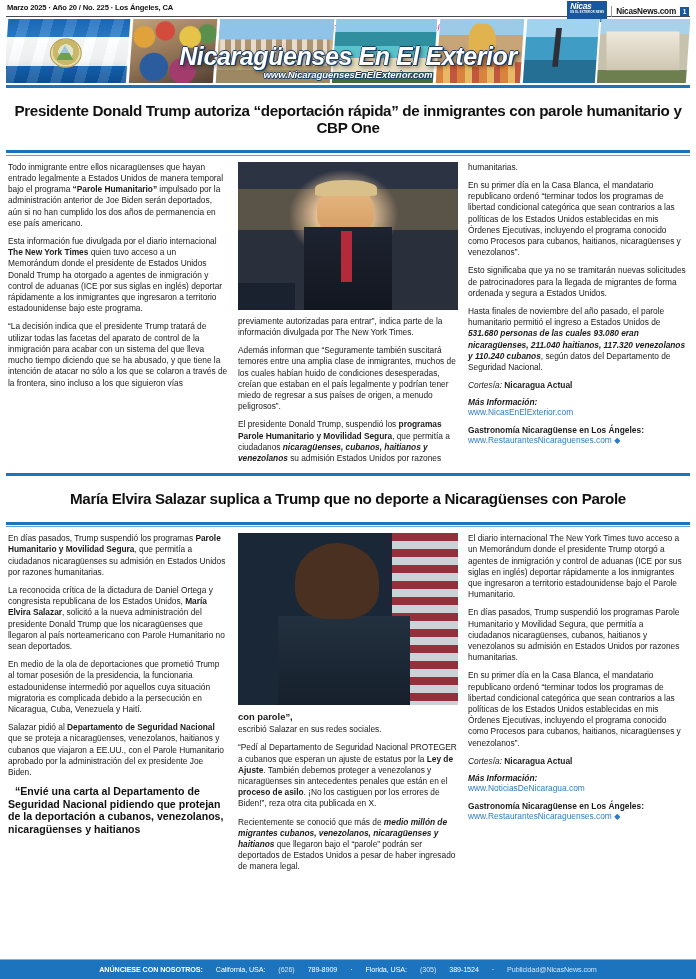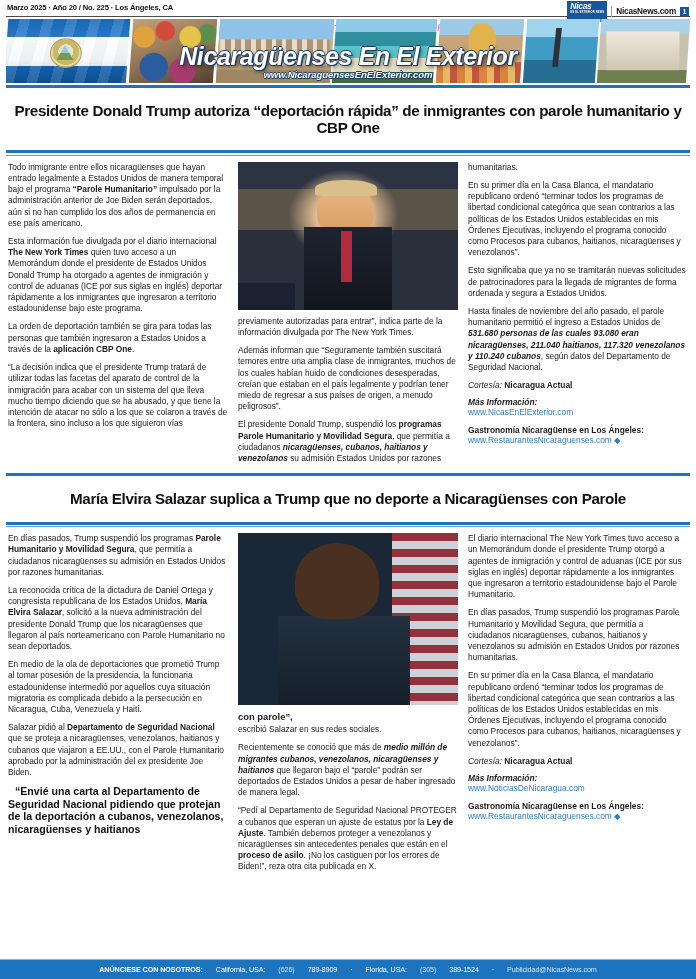--- a/index.html
+++ b/index.html
@@ -533,21 +533,20 @@
     <h1 class="headline">Presidente Donald Trump autoriza “deportación rápida” de inmigrantes con parole humanitario y CBP One</h1>
     <div class="rule-thick"></div>
     <div class="rule-thin"></div>
   </div>
 
   <div class="cols">
 
     <div class="col">
       <p class="body"><span>Todo inmigrante entre ellos nicaragüenses que hayan entrado legalmente a Estados Unidos de manera temporal bajo el programa </span><b>“Parole Humanitario”</b><span> impulsado por la administración anterior de Joe Biden serán deportados, aún si no han cumplido los dos años de permanencia en ese país americano.</span></p>
       <p class="body"><span>Esta información fue divulgada por el diario internacional </span><b>The New York Times</b><span> quien tuvo acceso a un Memorándum donde el presidente de Estados Unidos Donald Trump ha otorgado a agentes de inmigración y control de aduanas (ICE por sus siglas en inglés) deportar rápidamente  a los inmigrantes que ingresaron a territorio estadounidense bajo este programa.</span></p>
-      <p class="body"><span>La orden de deportación también se gira para todas las personas que también ingresaron a Estados Unidos a través de la </span><b>aplicación CBP One</b><span>.</span></p>
       <p class="body">“La decisión indica que el presidente Trump tratará de utilizar todas las facetas del aparato de control de la inmigración para acabar con un sistema del que lleva mucho tiempo diciendo que se ha abusado, y que tiene la intención de atacar no sólo a los que se colaron a través de la frontera, sino incluso a los que siguieron vías</p>
     </div>
 
     <div class="col">
       <div class="photo photo-trump">
         <span class="hair"></span>
           <span class="tie"></span>
           <span class="desk"></span>
       </div>
       <p class="body">previamente autorizadas para entrar”, indica parte de la información divulgada por The New York Times.</p>
@@ -585,22 +584,22 @@
       <p class="pullquote">“Envié una carta al Departamento de Seguridad Nacional pidiendo que protejan de la deportación a cubanos, venezolanos, nicaragüenses y haitianos</p>
     </div>
 
     <div class="col">
       <div class="photo photo-salazar">
         <span class="hair-s"></span>
           <span class="flag-bg"></span>
       </div>
       <p class="quote-lead">con parole”,</p>
       <p class="body">escribió Salazar en sus redes sociales.</p>
+      <p class="body"><span>“Pedí al Departamento de Seguridad Nacional PROTEGER a cubanos que esperan un ajuste de estatus por la </span><b>Ley de Ajuste</b><span>. También debemos proteger a venezolanos y nicaragüenses sin antecedentes penales que están en el </span><b>proceso de asilo</b><span>. ¡No los castiguen por los errores de Biden!”, reza otra cita publicada en X.</span></p>
       <p class="body"><span>Recientemente se conoció que más de </span><span class="bi">medio millón de migrantes cubanos, venezolanos, nicaragüenses y haitianos</span><span> que llegaron bajo el “parole” podrán ser deportados de Estados Unidos a pesar de haber ingresado de manera legal.</span></p>
-      <p class="body"><span>“Pedí al Departamento de Seguridad Nacional PROTEGER a cubanos que esperan un ajuste de estatus por la </span><b>Ley de Ajuste</b><span>. También debemos proteger a venezolanos y nicaragüenses sin antecedentes penales que están en el </span><b>proceso de asilo</b><span>. ¡No los castiguen por los errores de Biden!”, reza otra cita publicada en X.</span></p>
     </div>
 
     <div class="col">
       <p class="body">El diario internacional The New York Times tuvo acceso a un Memorándum donde el presidente Trump otorgó a agentes de inmigración y control de aduanas (ICE por sus siglas en inglés) deportar rápidamente a los inmigrantes que ingresaron a territorio estadounidense bajo el Parole Humanitario.</p>
       <p class="body">En días pasados, Trump suspendió los programas Parole Humanitario y Movilidad Segura, que permitía a ciudadanos nicaragüenses, cubanos, haitianos y venezolanos su admisión en Estados Unidos por razones humanitarias.</p>
       <p class="body">En su primer día en la Casa Blanca, el mandatario republicano ordenó “terminar todos los programas de libertad condicional categórica que sean contrarios a las políticas de los Estados Unidos establecidas en mis Órdenes Ejecutivas, incluyendo el programa conocido como Procesos para cubanos, haitianos, nicaragüenses y venezolanos”.</p>
       <p class="courtesy"><span>Cortesía: </span><b>Nicaragua Actual</b></p>
       <p class="more-label">Más Información:</p>
       <p class="link">www.NoticiasDeNicaragua.com</p>
       <p class="gastro-label">Gastronomía Nicaragüense en Los Ángeles:</p>

